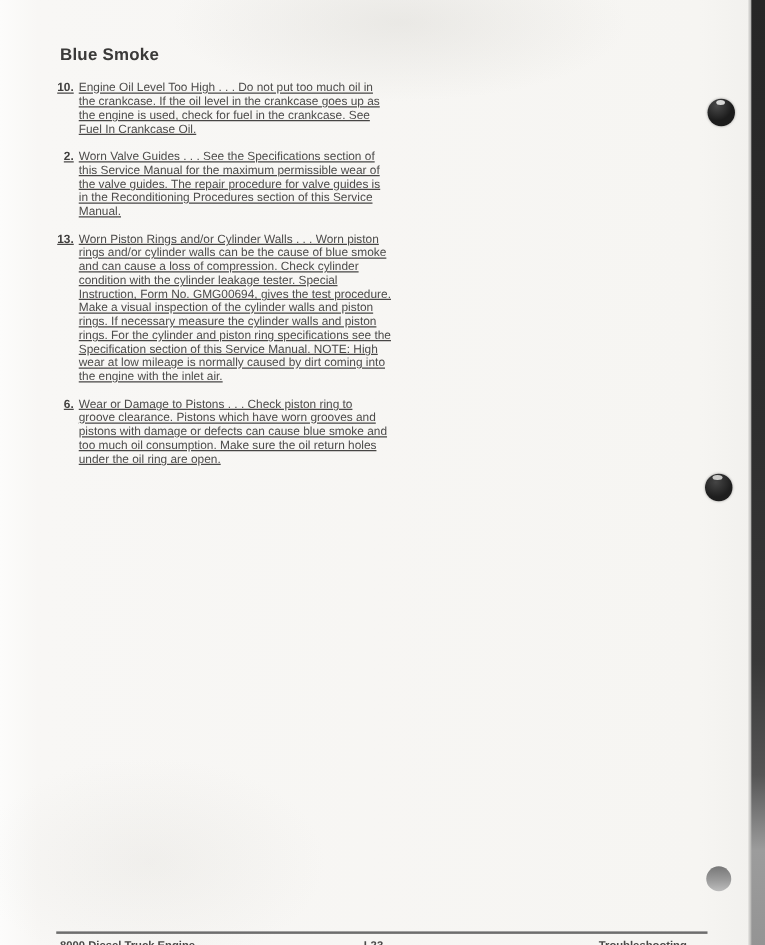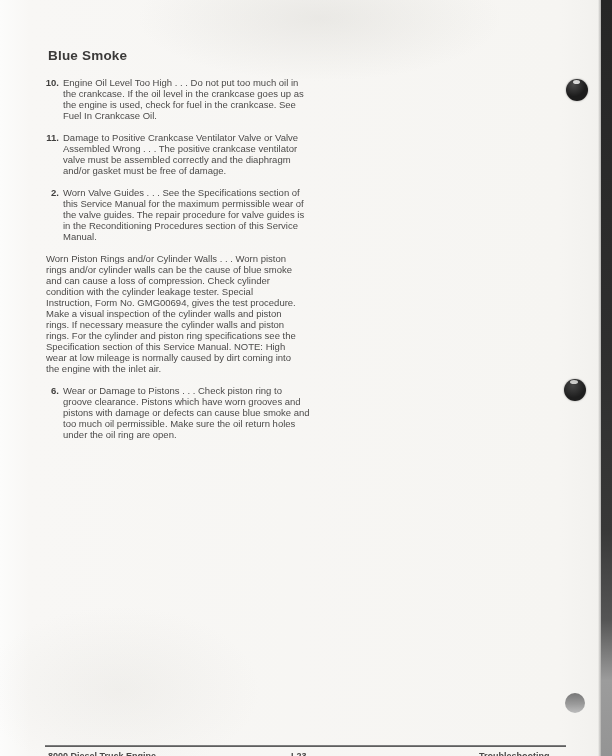--- a/index.html
+++ b/index.html
@@ -73,34 +73,35 @@
     background: rgba(240,240,238,0.8);
   }
   .dot-3 {
     left: 565px; top: 693px; width: 20px; height: 20px;
     background: linear-gradient(180deg, #777777 0%, #9a9a9a 55%, #bdbdbd 100%);
   }
   
   .content {
     position: absolute;
     left: 42px;
-    top: 48px;
+    top: 36px;
     width: 276px;
     color: #474645;
   }
   .heading {
     margin: 0 0 14px 6px;
     font-size: 13.5px;
     font-weight: bold;
     letter-spacing: 0.2px;
     color: #3b3a39;
   }
   .item {
     display: flex;
     margin-bottom: 11px;
+    text-decoration: underline;
   }
   .item .num {
     flex: 0 0 17px;
     text-align: right;
     font-weight: bold;
     font-size: 9.5px;
     line-height: 11px;
     color: #403f3e;
   }
   .item .txt {
@@ -137,37 +138,34 @@
 <div class="page">
 
   <div class="content">
     <h1 class="heading">Blue Smoke</h1>
 
     <div class="item">
       <span class="num">10.</span>
       <span class="txt">Engine Oil Level Too High . . . Do not put too much oil in the crankcase. If the oil level in the crankcase goes up as the engine is used, check for fuel in the crankcase. See Fuel In Crankcase Oil.</span>
     </div>
 
-    <div class="item">
-      <span class="num">11.</span>
-      <span class="txt">Damage to Positive Crankcase Ventilator Valve or Valve Assembled Wrong . . . The positive crankcase ventilator valve must be assembled correctly and the diaphragm and/or gasket must be free of damage.</span>
-    </div>
 
     <div class="item">
       <span class="num">2.</span>
       <span class="txt">Worn Valve Guides . . . See the Specifications section of this Service Manual for the maximum permissible wear of the valve guides. The repair procedure for valve guides is in the Reconditioning Procedures section of this Service Manual.</span>
     </div>
 
     <div class="item">
+      <span class="num">13.</span>
       <span class="txt">Worn Piston Rings and/or Cylinder Walls . . . Worn piston rings and/or cylinder walls can be the cause of blue smoke and can cause a loss of compression. Check cylinder condition with the cylinder leakage tester. Special Instruction, Form No. GMG00694, gives the test procedure. Make a visual inspection of the cylinder walls and piston rings. If necessary measure the cylinder walls and piston rings. For the cylinder and piston ring specifications see the Specification section of this Service Manual. NOTE: High wear at low mileage is normally caused by dirt coming into the engine with the inlet air.</span>
     </div>
 
     <div class="item">
       <span class="num">6.</span>
-      <span class="txt">Wear or Damage to Pistons . . . Check piston ring to groove clearance. Pistons which have worn grooves and pistons with damage or defects can cause blue smoke and too much oil permissible. Make sure the oil return holes under the oil ring are open.</span>
+      <span class="txt">Wear or Damage to Pistons . . . Check piston ring to groove clearance. Pistons which have worn grooves and pistons with damage or defects can cause blue smoke and too much oil consumption. Make sure the oil return holes under the oil ring are open.</span>
     </div>
   </div>
 
   <div class="footer-rule"></div>
   <div class="footer-left">8000 Diesel Truck Engine</div>
   <div class="footer-center">I-23</div>
   <div class="footer-right">Troubleshooting</div>
 
   <div class="edge-strip"></div>
   <div class="dot dot-1"></div>

